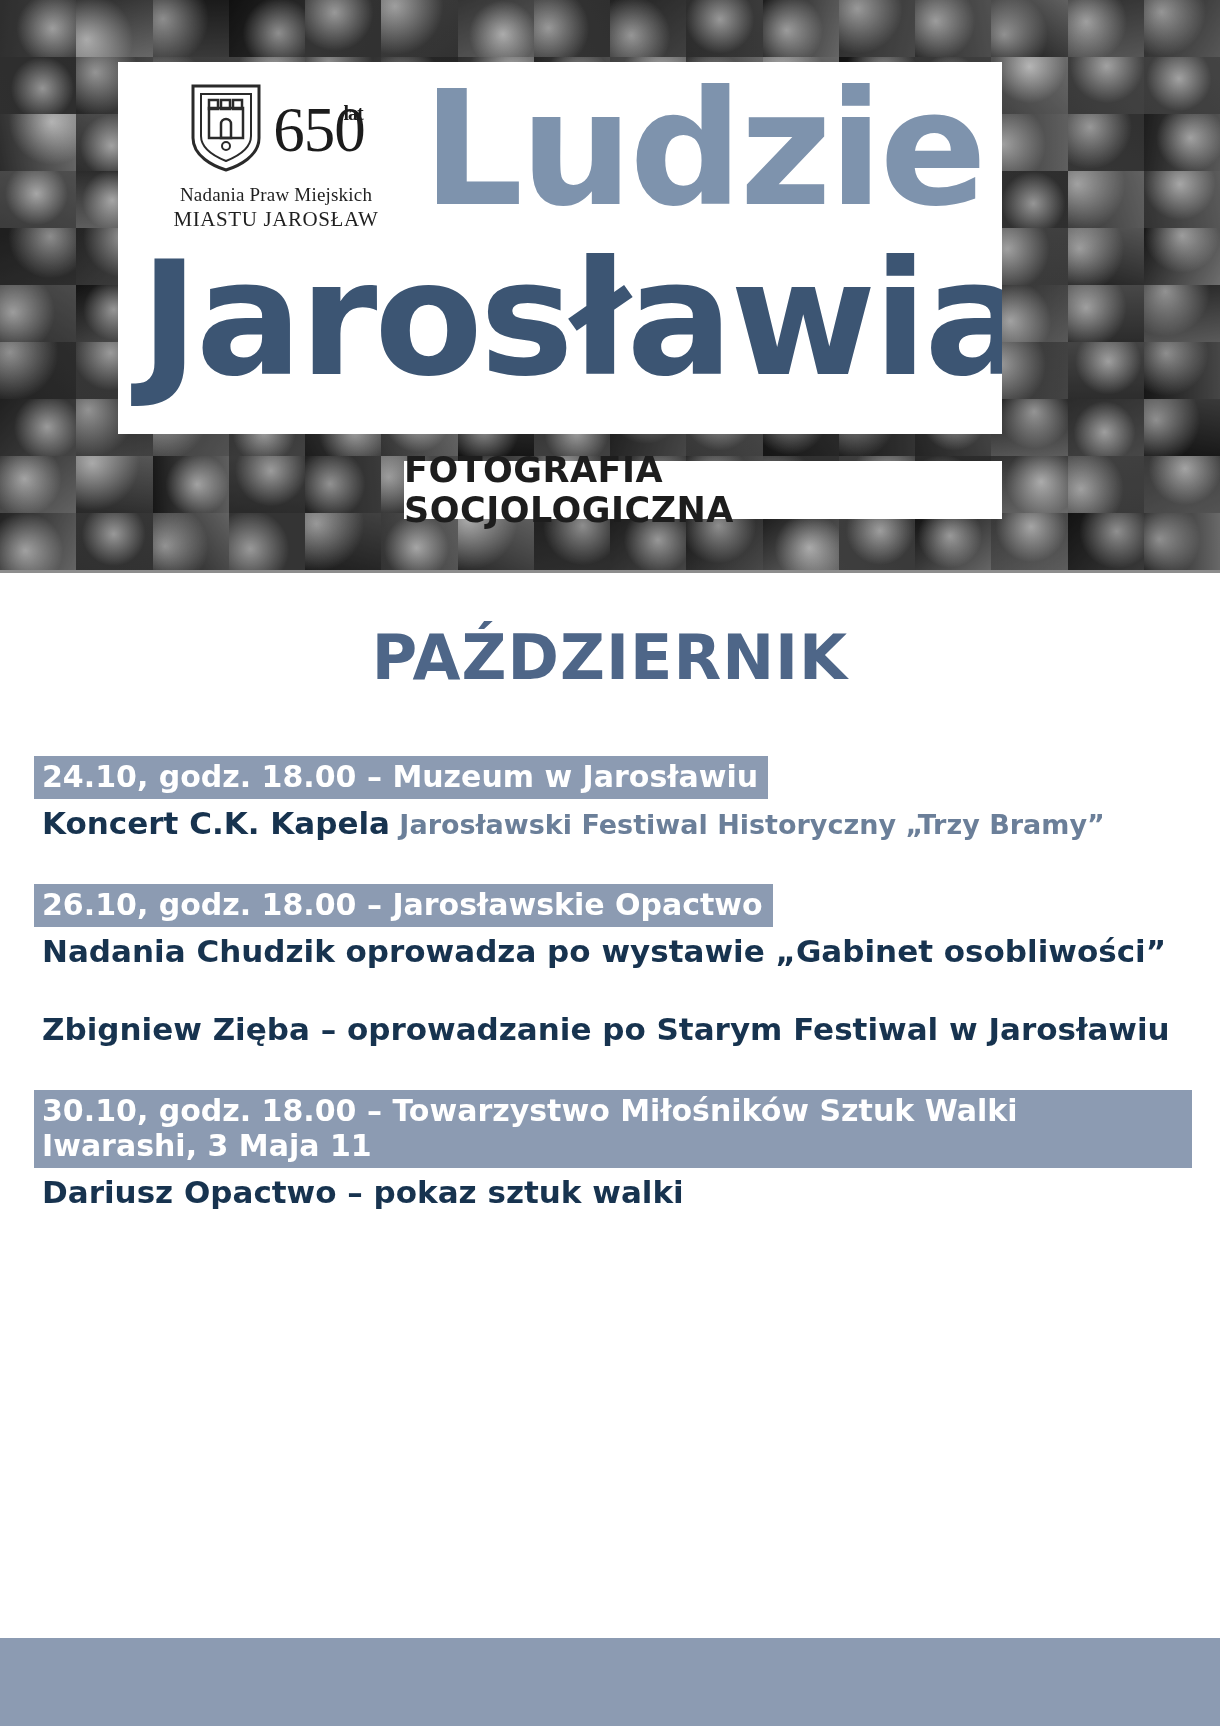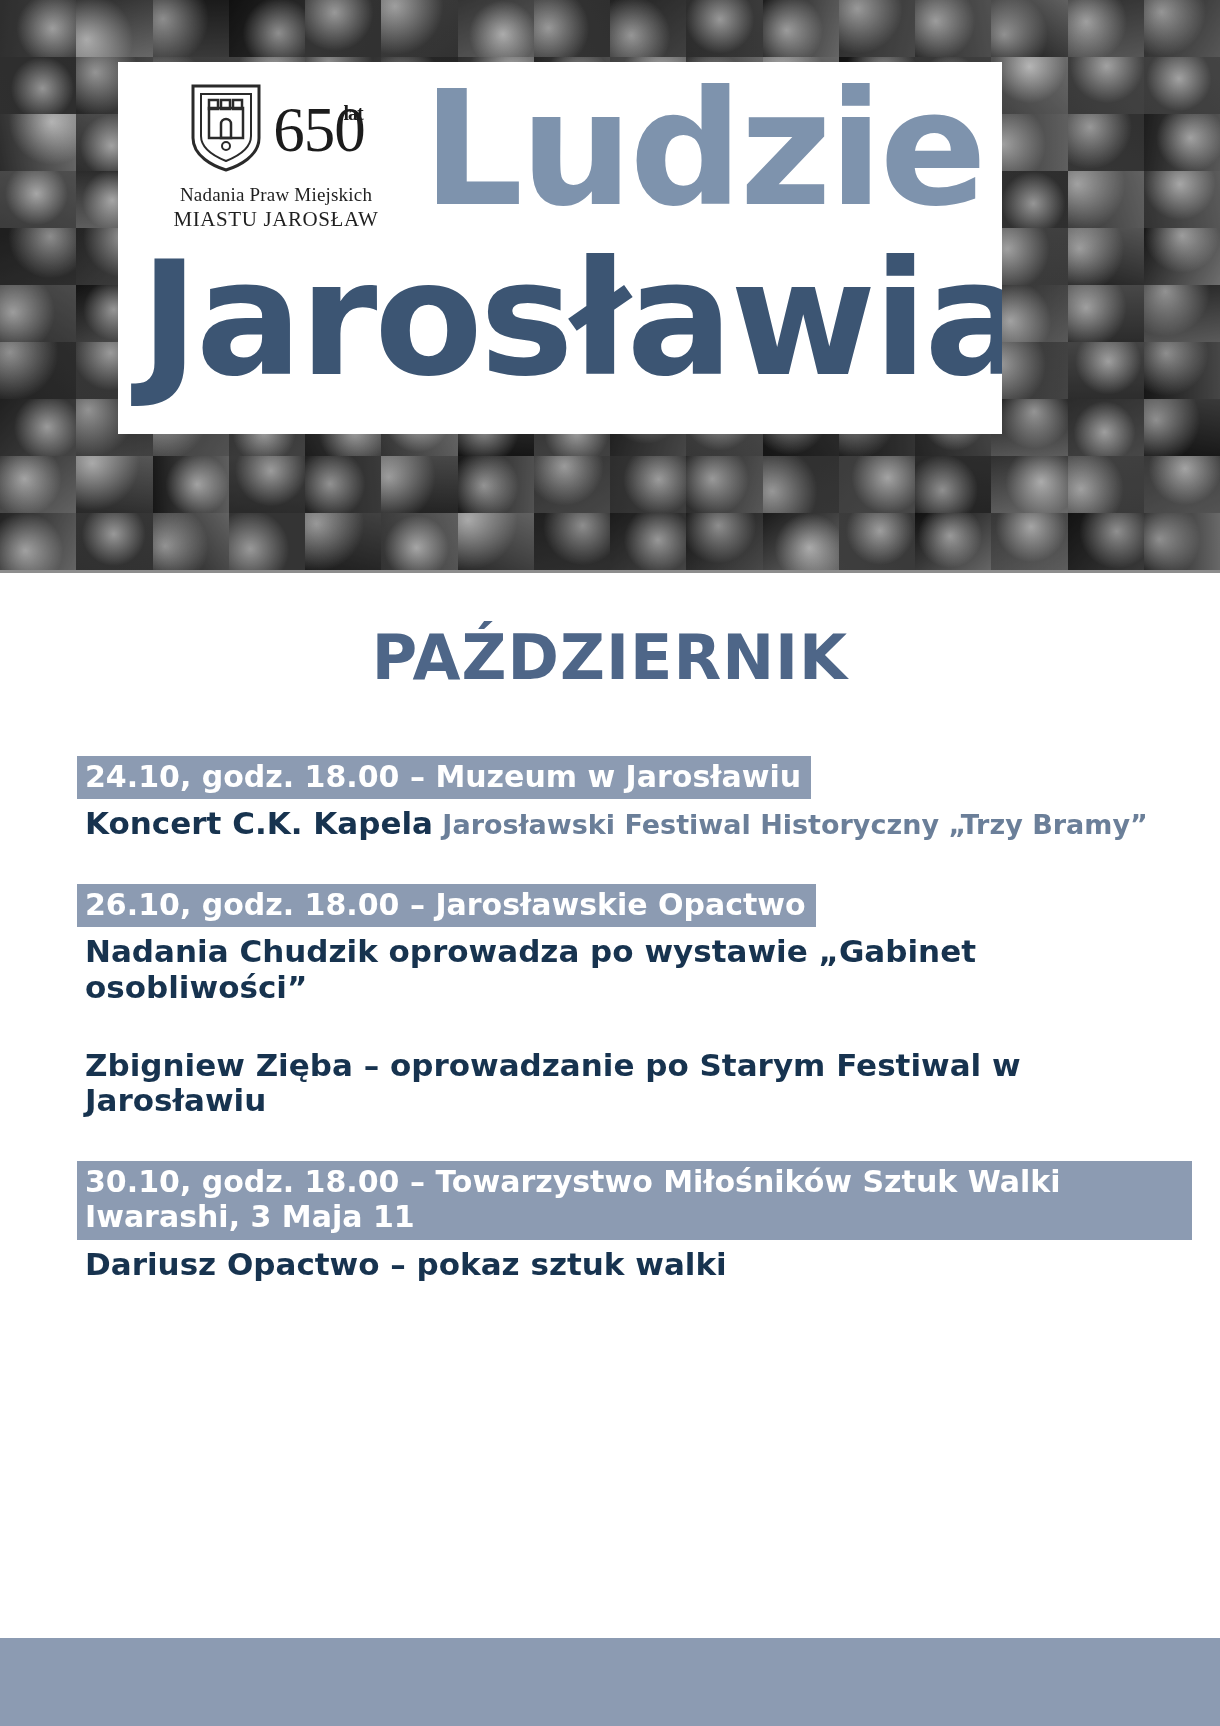--- a/index.html
+++ b/index.html
@@ -151,21 +151,21 @@
     letter-spacing: 1px;
     color: #4e6versus;
     color: #4e6688;
   }
 
   
   .events {
     margin-top: 62px;
     padding: 0 28px 0 34px;
   }
-  .event { margin-bottom: 42px; margin-left: 43px; }
+  .event { margin-bottom: 42px; }
   .event:last-child { margin-bottom: 0; }
 
   .ev-head {
     display: inline-block;
     background: #8c9bb2;
     color: #ffffff;
     padding: 3px 10px 5px 8px;
     font-family: "DejaVu Sans", sans-serif;
     font-weight: bold;
     font-size: 30px;
@@ -391,20 +391,23 @@
       <div class="crest-sub2">MIASTU JAROSŁAW</div>
     </div>
 
     <div class="big-title">
       <div class="line-1">Ludzie</div>
       <div class="line-2">Jarosławia</div>
     </div>
 
   </div>
 
+  <div class="subtitle-bar">
+    <span>FOTOGRAFIA SOCJOLOGICZNA</span>
+  </div>
 </div>
 
 <div class="month">PAŹDZIERNIK</div>
 
 <div class="events" id="events">
     <div class="event"><div class="ev-head">24.10, godz. 18.00 – Muzeum w Jarosławiu</div><div class="ev-body">Koncert C.K. Kapela<span class="sub"> Jarosławski Festiwal Historyczny „Trzy Bramy”</span></div></div>
     <div class="event"><div class="ev-head">26.10, godz. 18.00 – Jarosławskie Opactwo</div><div class="ev-body">Nadania Chudzik oprowadza po wystawie „Gabinet osobliwości”</div></div>
     <div class="event"><div class="ev-body">Zbigniew Zięba – oprowadzanie po Starym Festiwal w Jarosławiu</div></div>
     <div class="event"><div class="ev-head">30.10, godz. 18.00 – Towarzystwo Miłośników Sztuk Walki Iwarashi, 3 Maja 11</div><div class="ev-body">Dariusz Opactwo – pokaz sztuk walki</div></div>
   </div>

